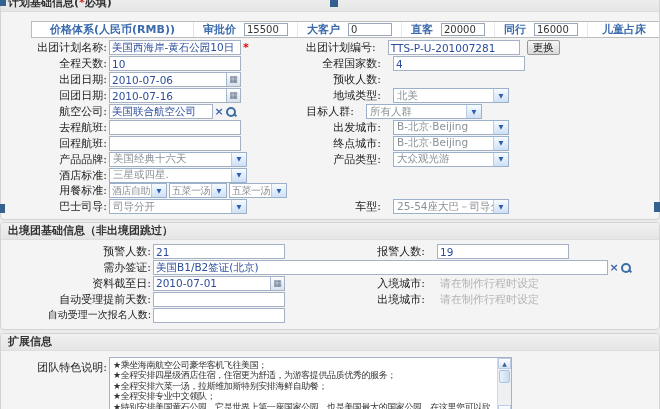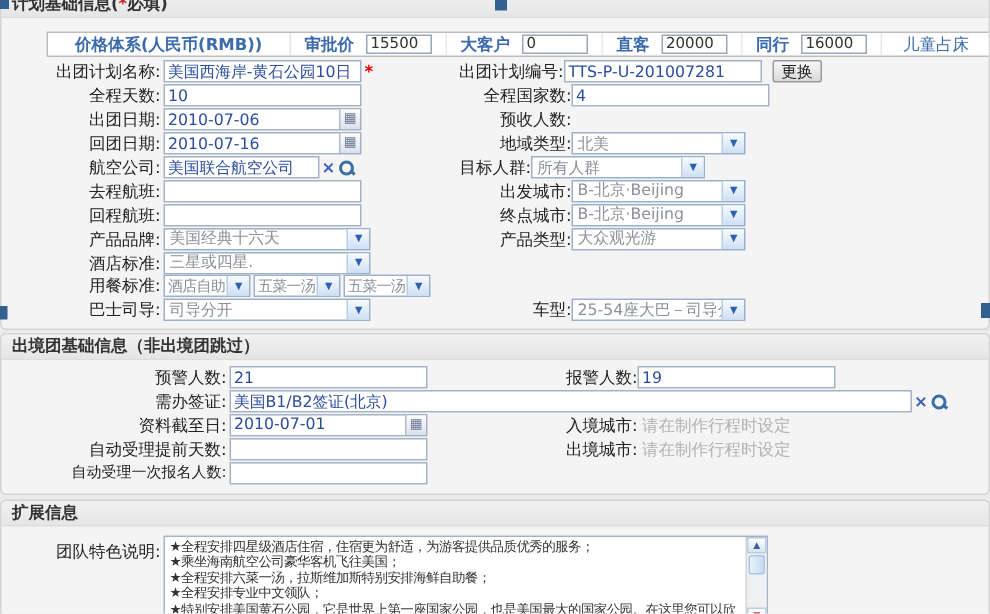--- a/index.html
+++ b/index.html
@@ -48,33 +48,33 @@
     padding:0 9px; gap:8px; flex:none;
     border-right:1px solid #e9e9e9;
   }
   .pb-label { color:#3b6bad; font-weight:bold; white-space:nowrap; }
   .pb-input {
     width:44px; height:13px;
     border:1px solid #9aa7b8; background:#fff;
     font-family:inherit; font-size:10px; color:#333;
     padding:0 2px;
   }
-  .pb-tail { padding-left:14px; color:#3b6bad; font-weight:normal; white-space:nowrap;text-align:right; }
+  .pb-tail { padding-left:14px; color:#3b6bad; font-weight:bold; white-space:nowrap;text-align:right; }
 
   
   .rows { margin-top:2px; }
   .row { display:flex; align-items:center; height:15.9px; }
   .p2 .rows { margin-top:4px; }
   .p2 .row { height:15.8px;padding-left:44px; }
   .lab  { width:106px; text-align:right; white-space:nowrap; flex:none; color:#222; }
   .lab.sm { font-size:10px; }
   .fld  { width:138px; flex:none; display:flex; align-items:center; margin-left:2px; }
   .fld.grow { width:auto; }
   .lab2 { width:134px; text-align:right; white-space:nowrap; flex:none; }
-  .fld2 { display:flex; align-items:center; margin-left:0; }
+  .fld2 { display:flex; align-items:center; margin-left:12px; }
 
   .inp {
     width:132px; height:15px;
     border:1px solid #a5b2c5; background:#fff;
     font-family:inherit; font-size:10.5px; color:#2c4d9e;
     padding:0 2px;
   }
   .inp.w104 { width:104px; }
   .inp.w455 { width:455px; }
   .star { color:#e00; font-weight:bold; margin-left:2px; }
@@ -417,22 +417,22 @@
     </div>
   </div>
 </div>
 
 <div class="panel p3">
   <div class="panel-hd">扩展信息</div>
   <div class="row ta">
     <span class="lab">团队特色说明:</span>
     <div class="textarea">
       <div class="ta-body">
+        <div class="ta-line">★乘坐海南航空公司豪华客机飞往美国；</div>
         <div class="ta-line">★全程安排四星级酒店住宿，住宿更为舒适，为游客提供品质优秀的服务；</div>
-        <div class="ta-line">★乘坐海南航空公司豪华客机飞往美国；</div>
         <div class="ta-line">★全程安排六菜一汤，拉斯维加斯特别安排海鲜自助餐；</div>
         <div class="ta-line">★全程安排专业中文领队；</div>
         <div class="ta-line">★特别安排美国黄石公园，它是世界上第一座国家公园，也是美国最大的国家公园。在这里您可以欣</div>
       </div>
       <div class="sb">
         <div class="sb-up"></div>
         <div class="sb-thumb"></div>
         <div class="sb-space"></div>
         <div class="sb-dn"></div>
       </div>

